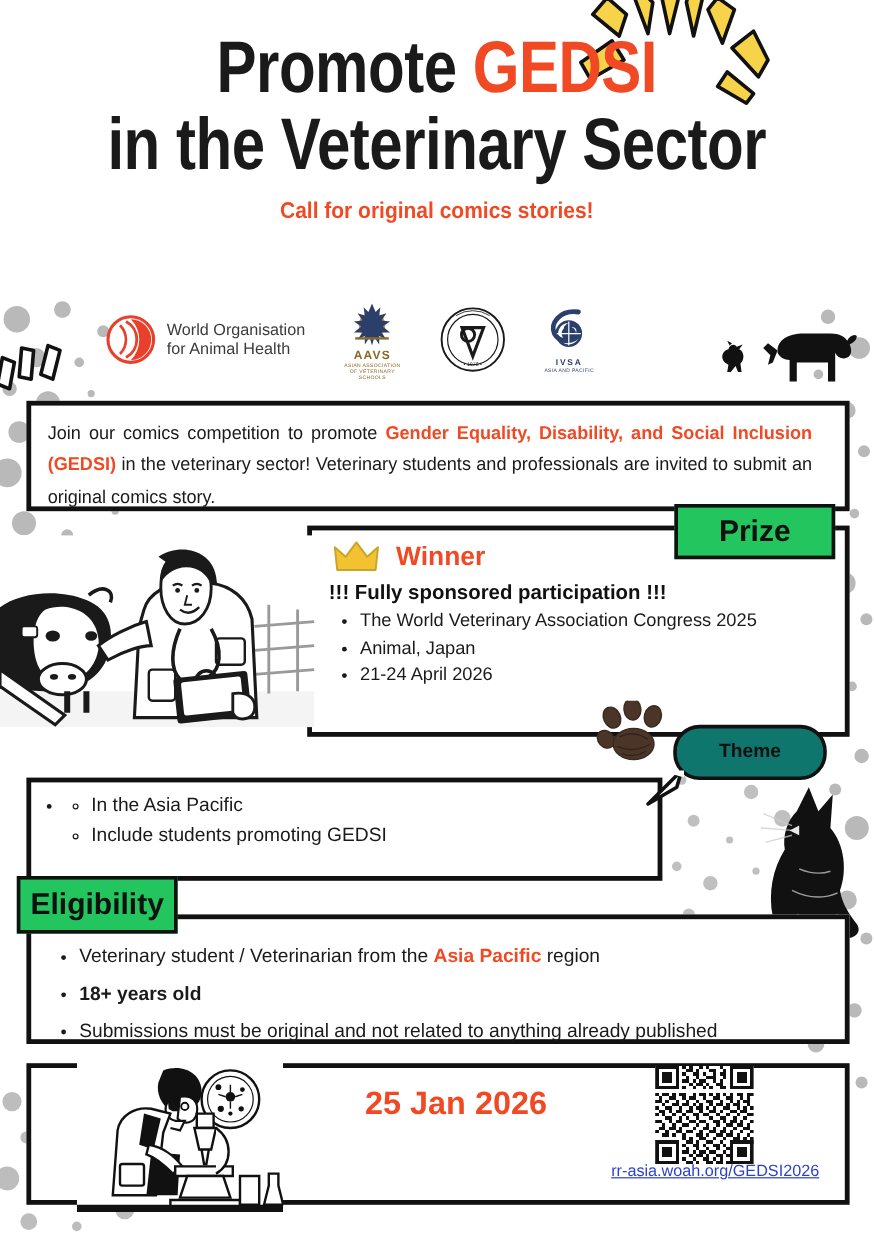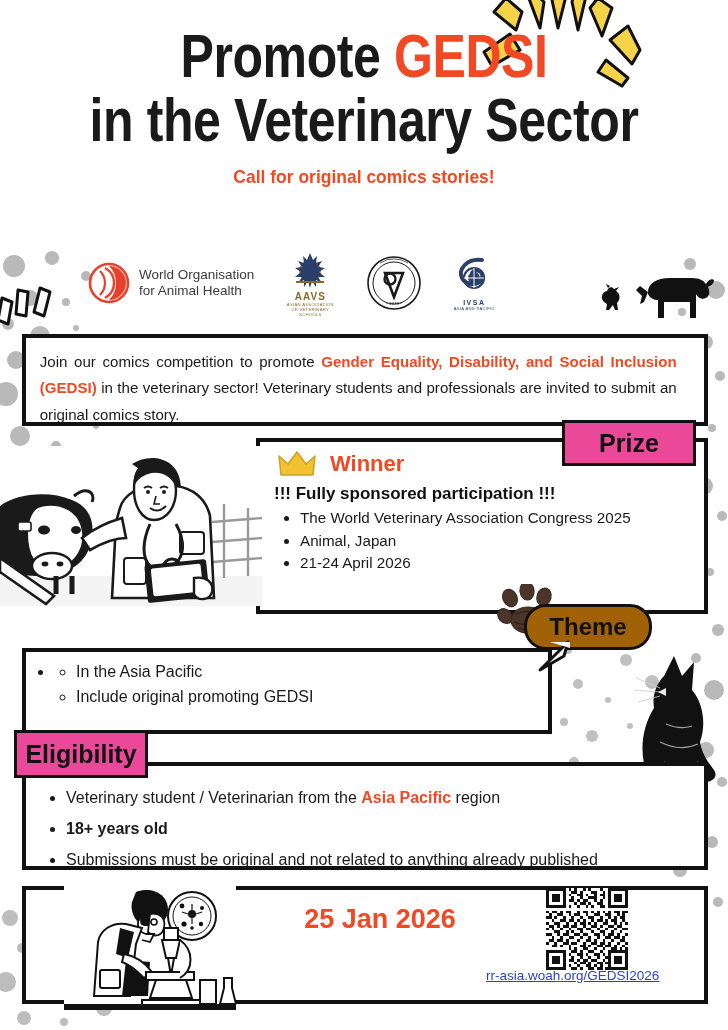--- a/index.html
+++ b/index.html
@@ -127,55 +127,55 @@
     font-size: 16px; line-height: 1.95; color: #1a1a1a;
   }
   .elig-list .hl { color: #F04923; font-weight: 700; }
   .elig-list .bold { font-weight: 700; }
 
   
   #panel-deadline { left: 22px; top: 886px; width: 686px; height: 118px; }
 
   
   .tab-label {
-    position: absolute; background: #ec4899; border: 3px solid #111111;
+    position: absolute; background: #22c55e; border: 3px solid #111111;
     display: flex; align-items: center; justify-content: center;
     font-family: "Liberation Sans Narrow", "Liberation Sans", sans-serif;
     font-weight: 700; color: #111111; z-index: 12;
   }
   #tab-prize { left: 562px; top: 420px; width: 134px; height: 46px; font-size: 25px; }
   #tab-elig  { left: 14px;  top: 730px; width: 134px; height: 48px; font-size: 25px; }
 
   
   #tab-theme {
-    position: absolute; left: 524px; top: 604px; width: 128px; height: 46px;
-    background: #a16207; border: 3px solid #111111; border-radius: 22px;
+    position: absolute; left: 561px; top: 604px; width: 128px; height: 46px;
+    background: #0f766e; border: 3px solid #111111; border-radius: 22px;
     display: flex; align-items: center; justify-content: center;
     font-family: "Liberation Sans Narrow", "Liberation Sans", sans-serif;
-    font-size: 24px; font-weight: 700; color: #111; z-index: 12;
+    font-size: 16px; font-weight: 700; color: #111; z-index: 12;
   }
   #tab-theme-tail { position: absolute; left: 534px; top: 640px; z-index: 13; }
 
   
   .deadline-text {
     position: absolute; left: 240px; top: 898px; width: 280px;
     text-align: center; z-index: 10;
   }
   .deadline-title {
     font-family: "Liberation Sans Narrow", "Liberation Sans", sans-serif;
     font-size: 26px; font-weight: 700; color: #111;
   }
   .deadline-date {
     font-family: "Liberation Sans Narrow", "Liberation Sans", sans-serif;
     font-size: 27px; font-weight: 700; color: #F04923; margin-top: 6px;
   }
   #qr { position: absolute; left: 546px; top: 888px; z-index: 10; }
   .qr-link {
     position: absolute; left: 486px; top: 968px; width: 220px;
-    text-align: left;
+    text-align: center;
     font-family: "Liberation Sans Narrow", "Liberation Sans", sans-serif;
     font-size: 13.5px; color: #2b3fd0; text-decoration: underline; z-index: 10;
   }
 
   
   #vet-cow-art { position: absolute; left: 0px; top: 446px; z-index: 9; }
   #cat-art { position: absolute; left: 630px; top: 646px; z-index: 5; }
   #paw-art { position: absolute; left: 496px; top: 584px; z-index: 11; }
   #micro-art { position: absolute; left: 64px; top: 884px; z-index: 10; }
 </style>
@@ -456,21 +456,21 @@
       <path d="M36 78 q14 6 26 2 M30 96 q20 10 38 2 M34 116 q18 8 34 0"></path>
     </g>
     <path d="M36 42 L28 46 L36 50 Z" fill="#e8e8e8"></path>
   </svg>
 
   <div class="panel" id="panel-theme">
     <ul class="theme-list">
       <li>
         <ul class="theme-sublist">
           <li>In the Asia Pacific</li>
-          <li>Include original promoting GEDSI</li>
+          <li>Include students promoting GEDSI</li>
         </ul>
       </li>
     </ul>
   </div>
   <div id="tab-theme">Theme</div>
   <svg id="tab-theme-tail" width="40" height="34" viewBox="0 0 40 34">
     <path d="M34 2 L6 30 L30 16 Z" fill="#ffffff" stroke="#111111" stroke-width="3" stroke-linejoin="round"></path>
     <path d="M16 2 L36 2 L36 8 Z" fill="#ffffff"></path>
   </svg>
 

